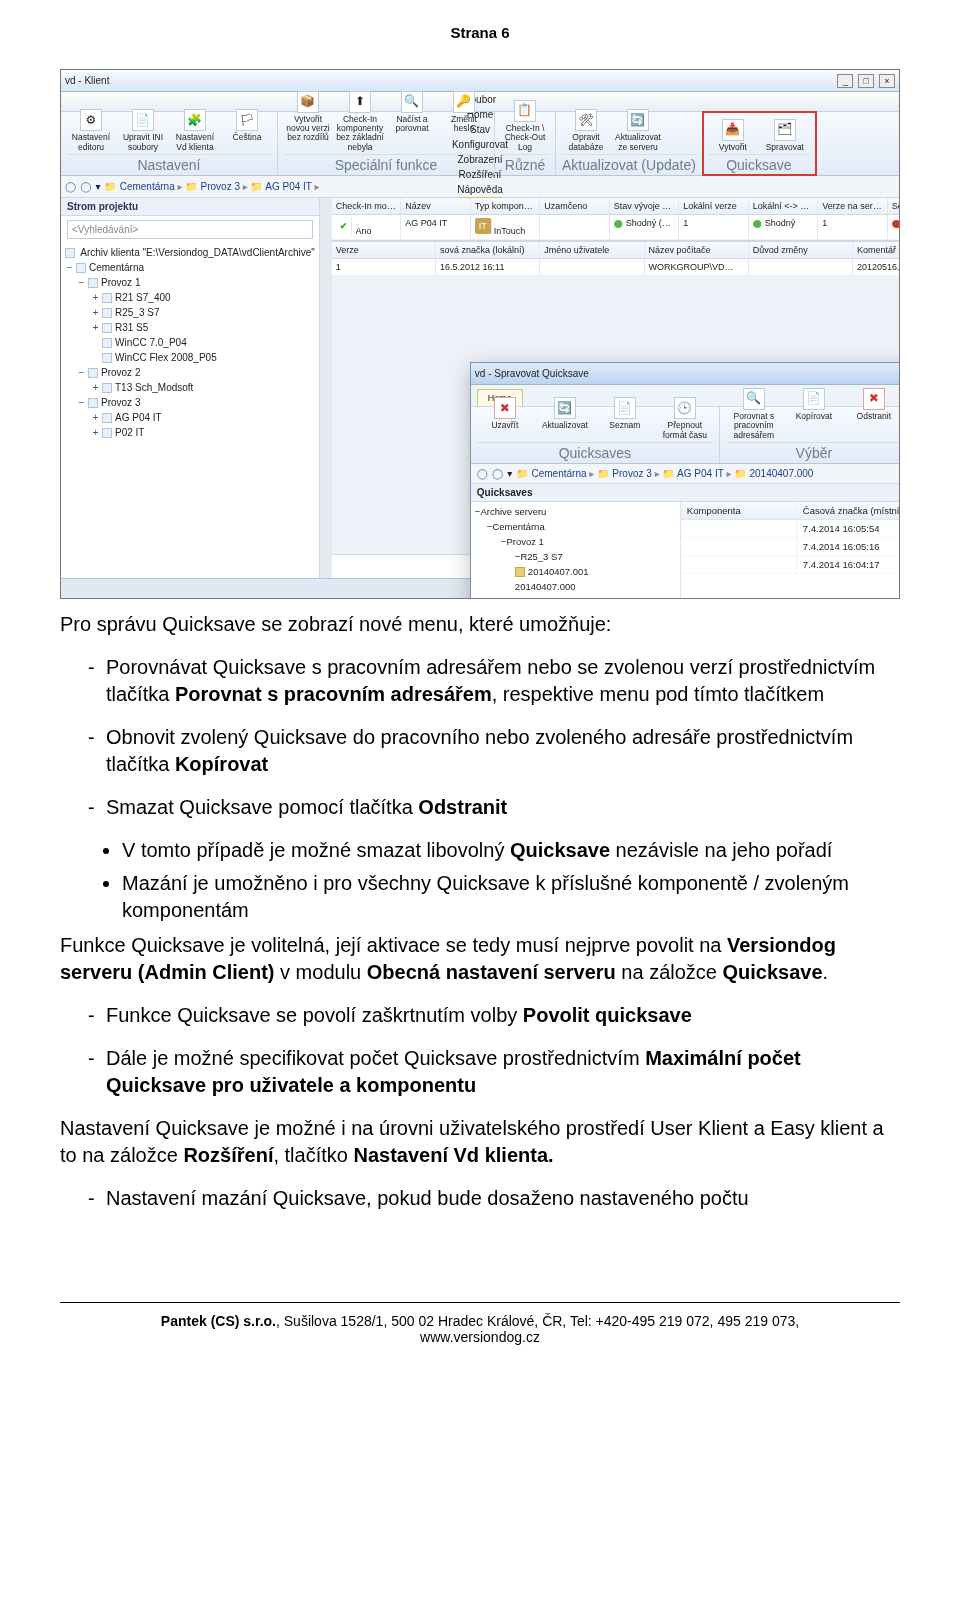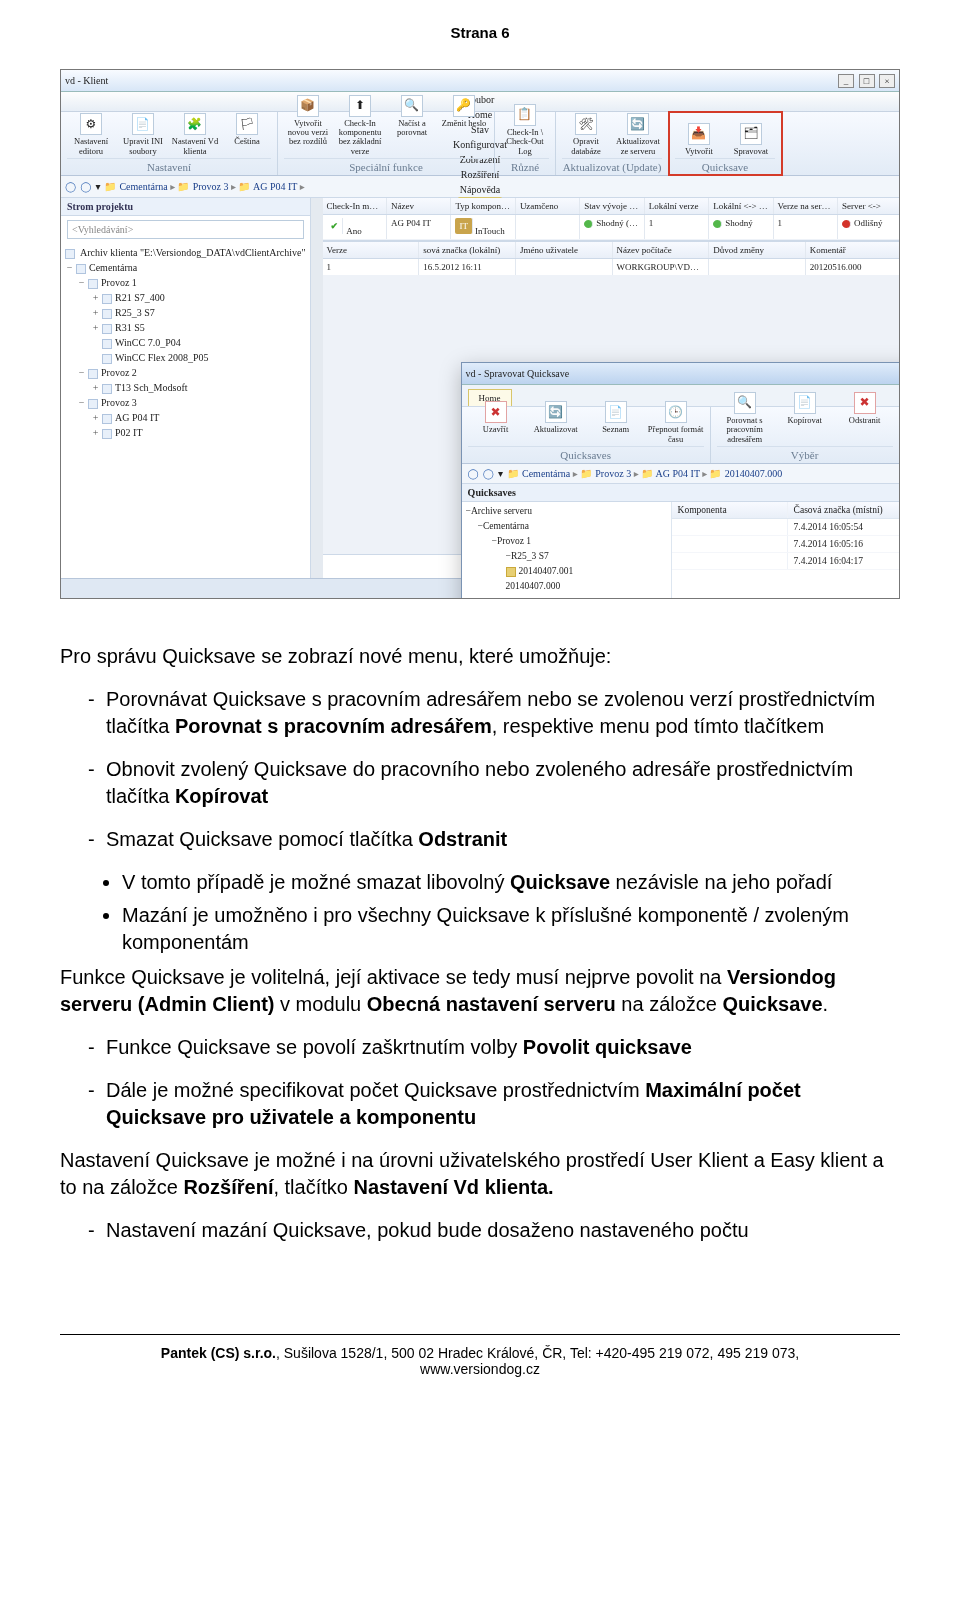--- a/index.html
+++ b/index.html
@@ -17,25 +17,25 @@
     font-weight: bold;
     font-size: 15px;
     margin-bottom: 28px;
   }
 
   
   .screenshot {
     width: 100%;
     border: 1px solid #777;
     background: #e5eaf0;
-    font-family: Liberation Serif, serif;
+    font-family: Liberation Sans, sans-serif;
     font-size: 10px;
     color: #222;
     position: relative;
-    margin-bottom: 44px;
+    margin-bottom: 12px;
     overflow: hidden;
   }
   .titlebar {
     height: 22px;
     background: linear-gradient(#f8fbff,#d8e6f7);
     border-bottom: 1px solid #9bb;
     display: flex; align-items: center; justify-content: space-between;
     padding: 0 4px;
   }
   .titlebar .wbtns span {
@@ -61,21 +61,21 @@
     border-right:1px solid #c9d6e5; padding:2px 6px; position:relative;
   }
   .rgroup.highlight { outline:2px solid #d43b29; outline-offset:-1px; }
   .rbtns { display:flex; gap:4px; }
   .rbtn {
     display:flex; flex-direction:column; align-items:center; width:48px;
     font-size:8.5px; line-height:1.1; text-align:center; padding:2px 0;
   }
   .rbtn .ic { width:22px; height:22px; background:#fff; border:1px solid #bcd;
     margin-bottom:2px; display:flex;align-items:center;justify-content:center;font-size:12px;}
-  .rgcap { font-size:11px; color:#6b7d92; text-align:center; padding-top:2px; border-top:1px solid #d4dfec;}
+  .rgcap { font-size:14px; color:#6b7d92; text-align:center; padding-top:2px; border-top:1px solid #d4dfec;}
   .breadcrumb {
     height:22px; background:#f2f6fb; border-bottom:1px solid #cdd9e8;
     display:flex; align-items:center; gap:4px; padding:0 4px;
   }
   .bc { color:#1a3f8a; }
   .bc-sep { color:#888; }
   .body-row { display:flex; height:380px;gap:12px; }
   .sidepane { width:260px; background:#fff; border-right:1px solid #cdd9e8; display:flex; flex-direction:column; }
   .panel-title { background:#eaf1fa; border-bottom:1px solid #cdd9e8; padding:3px 6px; font-weight:bold; color:#335; }
   .searchbox {
@@ -187,21 +187,21 @@
         <div class="rgcap">Nastavení</div>
       </div>
       <div class="rgroup">
         <div class="rbtns">
           <div class="rbtn">
             <div class="ic">📦</div>
             <div>Vytvořit novou verzi bez rozdílů</div>
           </div>
           <div class="rbtn">
             <div class="ic">⬆</div>
-            <div>Check-In komponentu bez základní verze</div>
+            <div>Check-In komponenty bez základní nebyla</div>
           </div>
           <div class="rbtn">
             <div class="ic">🔍</div>
             <div>Načíst a porovnat</div>
           </div>
           <div class="rbtn">
             <div class="ic">🔑</div>
             <div>Změnit heslo</div>
           </div>
         </div>

